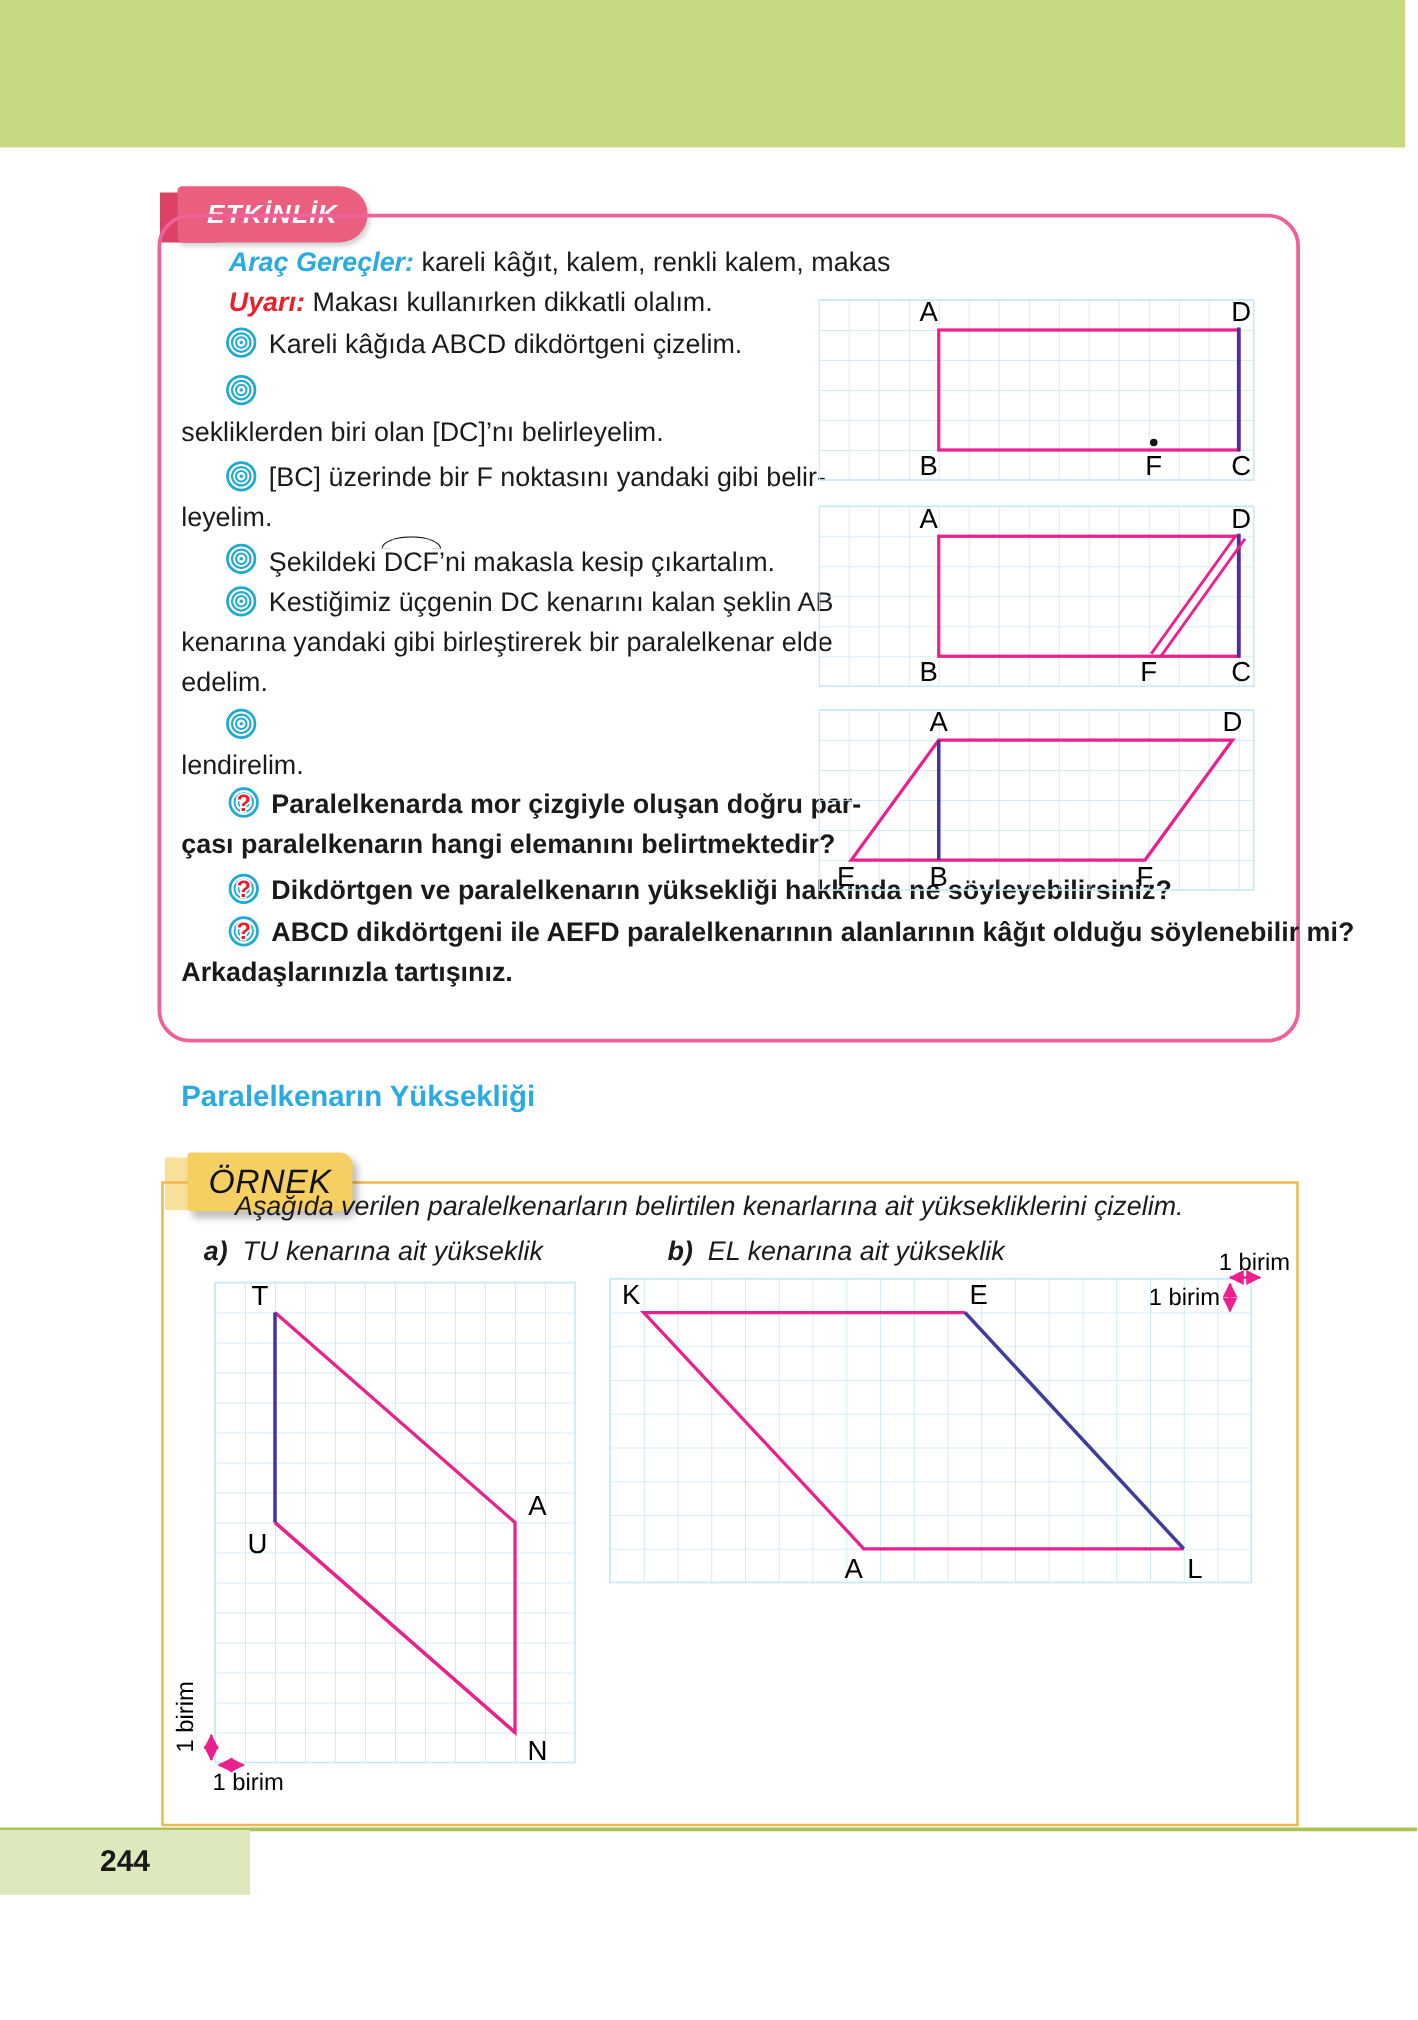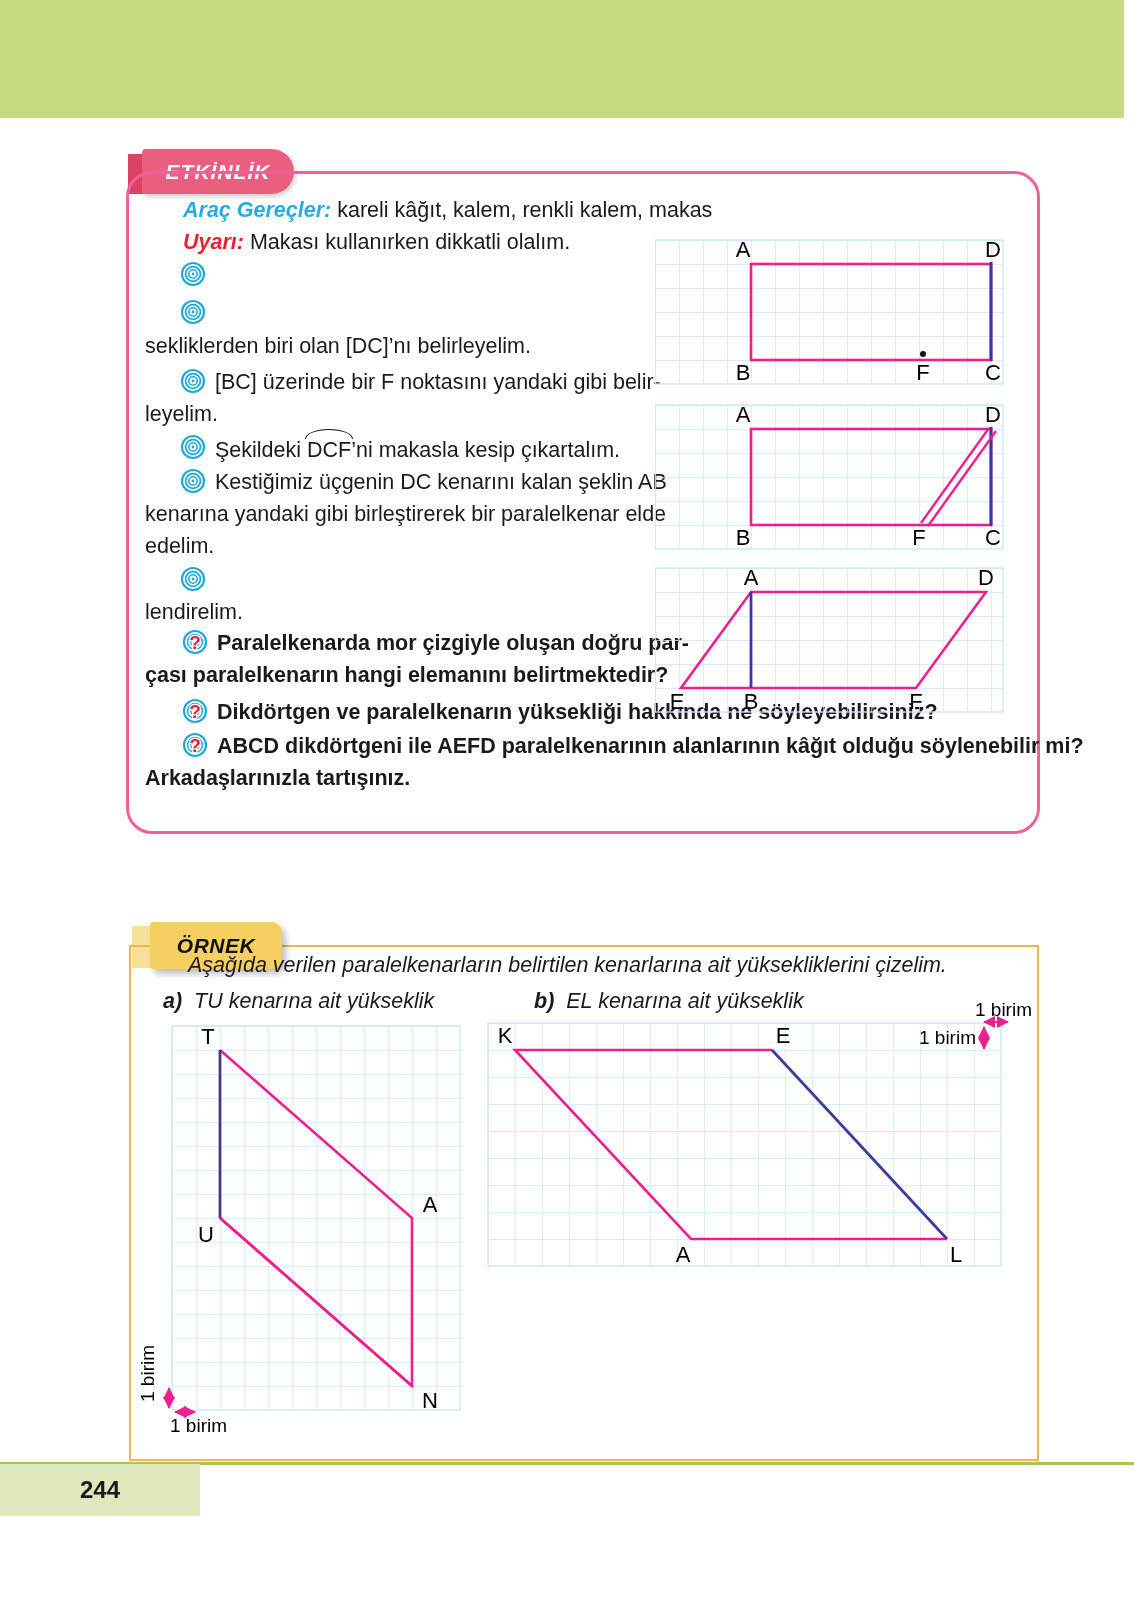--- a/index.html
+++ b/index.html
@@ -37,21 +37,21 @@
                      border:1.6px solid #111;border-bottom:none;border-radius:50% 50% 0 0/100% 100% 0 0;}
 
   
   .section-title{color:#29abe2;font-weight:bold;font-size:23.5px;}
 
   
   .badge-o-strip{left:132px;top:926px;width:34px;height:42px;background:#f9e09a;}
   .badge-o-pill{left:150px;top:922px;width:132px;height:47px;background:#f6cf63;
                 border-radius:3px 10px 10px 3px;display:flex;align-items:center;justify-content:center;
                 box-shadow:4px 5px 6px rgba(0,0,0,.25);}
-  .badge-o-pill span{color:#111;font-weight:bold;font-style:italic;font-size:21px;letter-spacing:.5px;}
+  .badge-o-pill span{color:#111;font-weight:normal;font-style:italic;font-size:27px;letter-spacing:.5px;}
 
   .example-box{left:129px;top:945px;width:906px;height:512px;border:2.5px solid #f2b64f;}
 
   .italic{font-style:italic;}
   svg text{font-family:"Liberation Sans","DejaVu Sans",sans-serif;}
 </style>
 </head>
 <body>
 
 <div class="page">
@@ -116,20 +116,21 @@
     </svg>
   <svg class="abs icon" style="left:180px;top:566px" viewBox="0 0 26 26">
       <g fill="none" stroke="#1fa9d6">
         <circle cx="13" cy="13" r="11" stroke-width="2.2"></circle>
         <circle cx="13" cy="13" r="7.4" stroke-width="1.8"></circle>
         <circle cx="13" cy="13" r="4.2" stroke-width="1.6"></circle>
         <circle cx="13" cy="13" r="1.4" fill="#1fa9d6" stroke="none"></circle>
       </g>
     </svg>
 
+  <div class="abs t nowrap" style="left:215px;top:262px">Kareli kâğıda ABCD dikdörtgeni çizelim.</div>
 
   <div class="abs t nowrap" style="left:145px;top:333px">sekliklerden biri olan [DC]’nı belirleyelim.</div>
 
   <div class="abs t nowrap" style="left:215px;top:369px">[BC] üzerinde bir F noktasını yandaki gibi belir-</div>
   <div class="abs t nowrap" style="left:145px;top:401px">leyelim.</div>
 
   <div class="abs t nowrap" style="left:215px;top:437px"><span>Şekildeki </span><span class="angle-hat">DCF</span><span>’ni makasla kesip çıkartalım.</span></div>
 
   <div class="abs t nowrap" style="left:215px;top:469px">Kestiğimiz üçgenin DC kenarını kalan şeklin AB</div>
   <div class="abs t nowrap" style="left:145px;top:501px">kenarına yandaki gibi birleştirerek bir paralelkenar elde</div>
@@ -212,20 +213,21 @@
     <rect x="0" y="2" width="348" height="144" fill="url(#g3)" stroke="#c8e8f6" stroke-width="1.3"></rect>
     <polygon points="96,26 331,26 261,122 26,122" fill="none" stroke="#ec1f8e" stroke-width="2.6"></polygon>
     <line x1="96" y1="26" x2="96" y2="122" stroke="#46329e" stroke-width="2.8"></line>
     <text x="96" y="19" font-size="22" text-anchor="middle">A</text>
     <text x="331" y="19" font-size="22" text-anchor="middle">D</text>
     <text x="22" y="143" font-size="22" text-anchor="middle">E</text>
     <text x="96" y="143" font-size="22" text-anchor="middle">B</text>
     <text x="261" y="143" font-size="22" text-anchor="middle">F</text>
   </svg>
 
+  <div class="abs section-title nowrap" style="left:145px;top:864px">Paralelkenarın Yüksekliği</div>
 
   <div class="abs badge-o-strip"></div>
   <div class="abs example-box"></div>
   <div class="abs badge-o-pill">
     <span>ÖRNEK</span>
   </div>
 
   <div class="abs t italic nowrap" style="left:188px;top:952px">Aşağıda verilen paralelkenarların belirtilen kenarlarına ait yüksekliklerini çizelim.</div>
 
   <div class="abs t nowrap" style="left:163px;top:988px">

